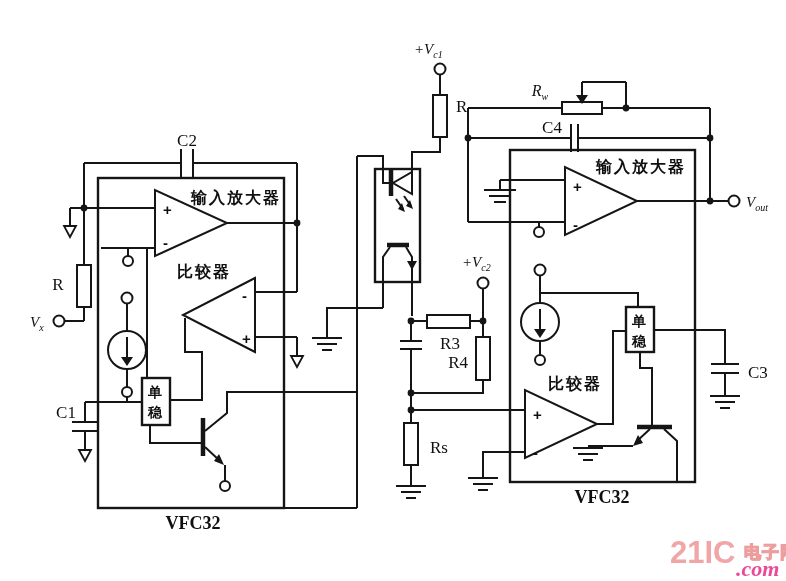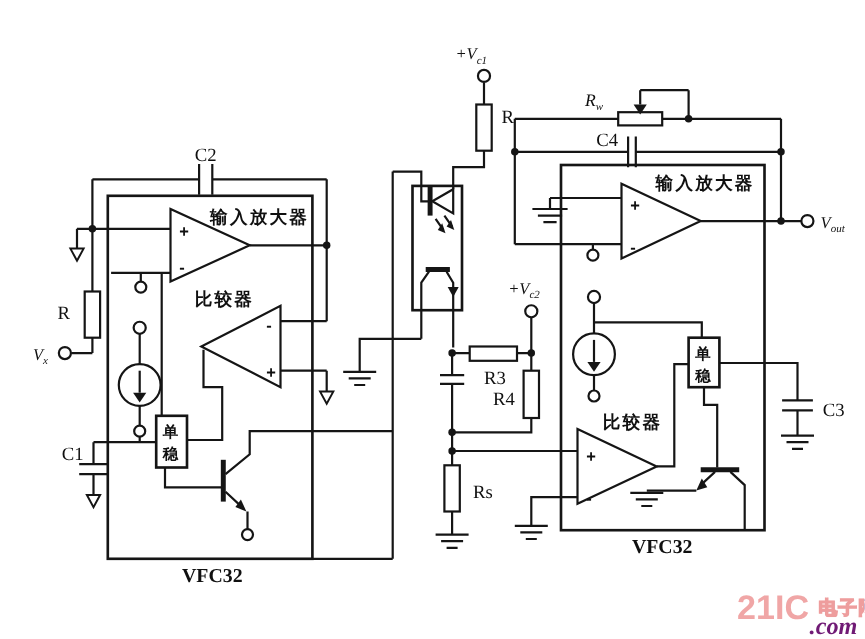--- a/index.html
+++ b/index.html
@@ -17,21 +17,21 @@
   .head{fill:#151515;stroke:none;}
   .openhead{fill:#ffffff;stroke:#151515;stroke-width:1.8;}
   
   .watermark{position:absolute;left:666px;top:535px;width:156px;height:46px;text-decoration:underline;}
   .wm-brand{position:absolute;left:4px;top:2px;font-family:"Liberation Sans",sans-serif;
     font-weight:bold;font-size:31px;line-height:31px;color:#f0a6a6;letter-spacing:0px;}
   .wm-cn{position:absolute;left:78px;top:6px;font-family:"Liberation Sans",sans-serif;
     font-weight:bold;font-size:17px;color:#3b82f6;-webkit-text-stroke:1.2px #ee9d9d;
     text-shadow:0 0 1px #f3b5b5;letter-spacing:1px;}
   .wm-com{position:absolute;left:70px;top:21px;font-family:"Liberation Serif",serif;
-    font-style:italic;font-weight:bold;font-size:22px;color:#701a75;}
+    font-style:italic;font-weight:bold;font-size:22px;color:#ec4899;}
 </style>
 </head>
 <body>
 
 <div class="stage">
 <svg viewBox="0 0 786 581" width="786" height="581">
 
   <g>
     <rect class="box" x="98" y="178" width="186" height="330"></rect>
 

